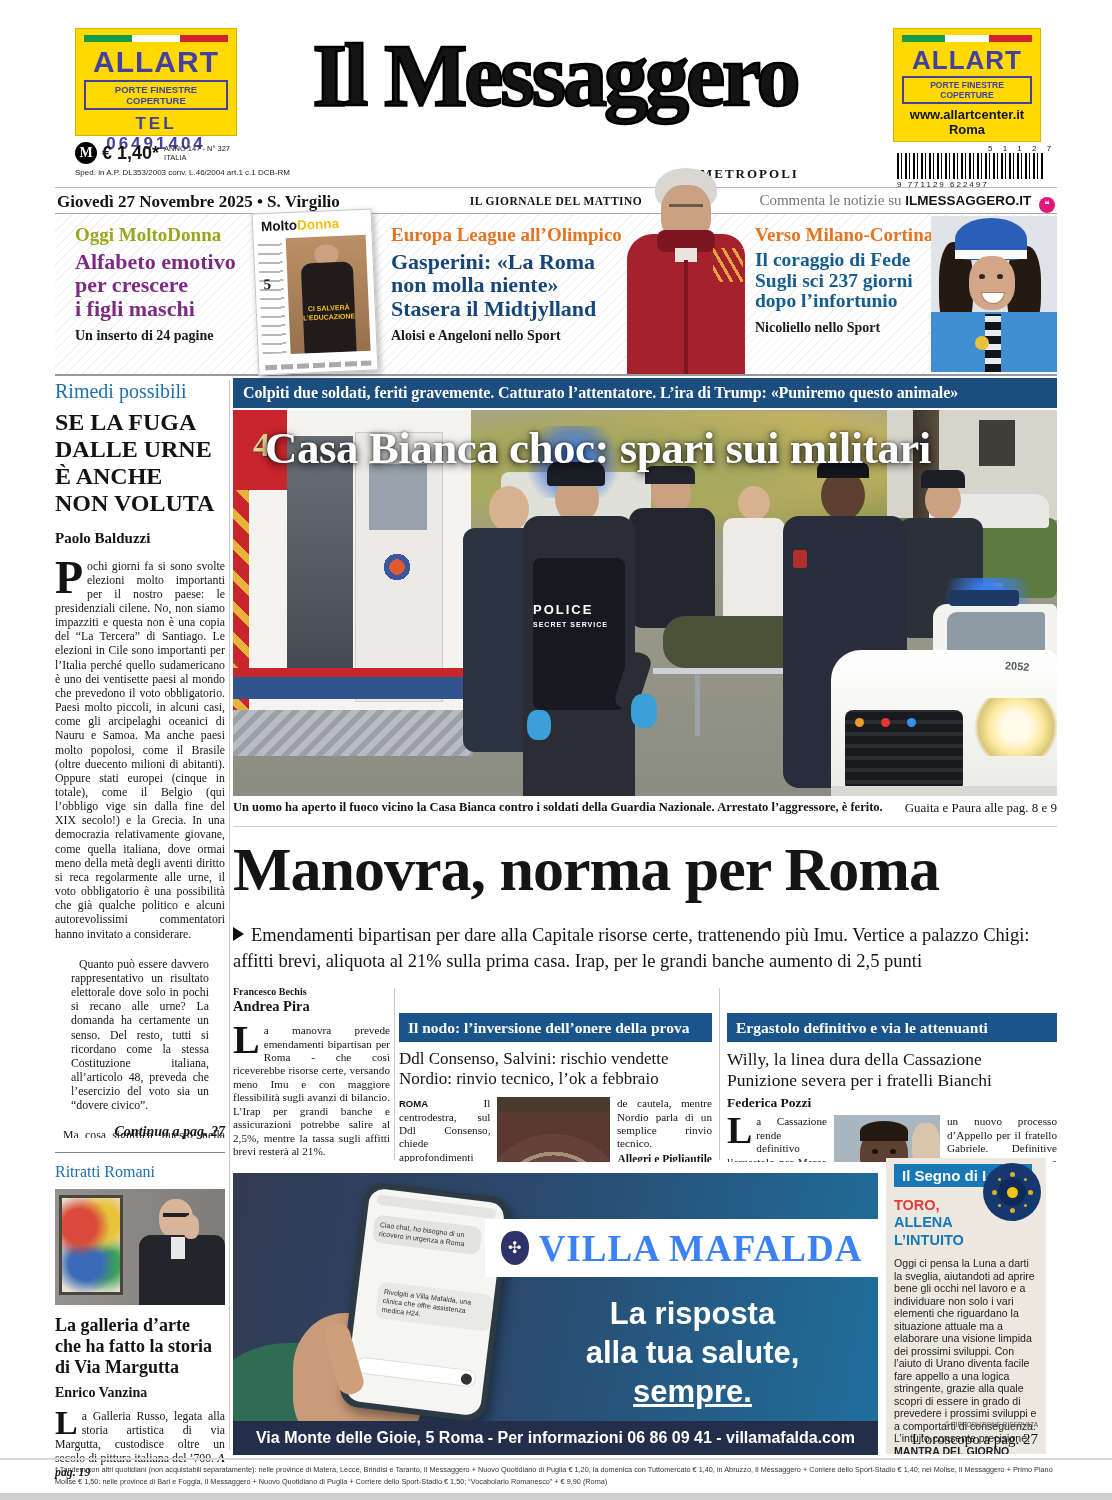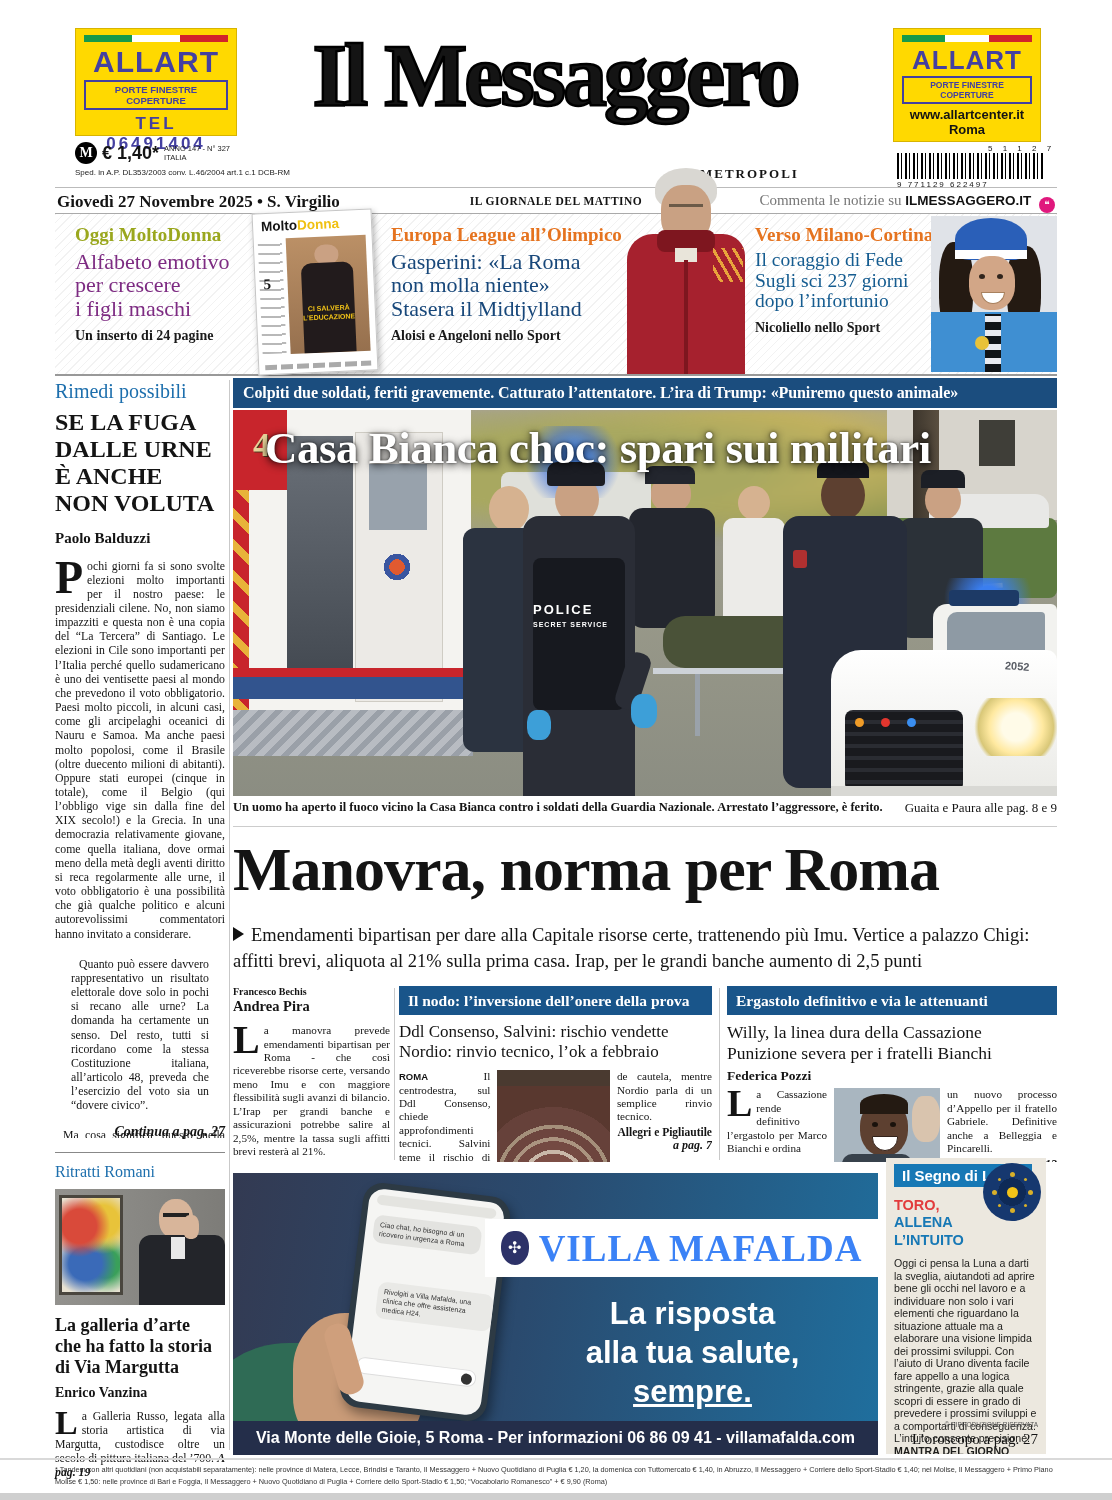--- a/index.html
+++ b/index.html
@@ -6,36 +6,36 @@
   #page{position:relative;width:1112px;height:1500px;margin:0 auto;background:#fff;
         font-family:"Liberation Serif",serif;color:#141414;overflow:hidden;}
   .abs{position:absolute;}
   .sans{font-family:"Liberation Sans",sans-serif;}
   .serif{font-family:"Liberation Serif",serif;}
   .b{font-weight:bold;}
   .pre{white-space:pre-line;}
   .jbody{text-align:justify;line-height:1.2;}
   .dc{float:left;font-weight:bold;padding-right:4px;line-height:.82;}
   .kick-blue{color:#1d6fad;font-weight:normal;}
-  .barhead{background:#19558a;color:#fff;font-weight:bold;font-size:15.5px;line-height:29px;height:29px;padding:0 9px;overflow:hidden;white-space:nowrap;}
+  .barhead{background:#19558a;color:#fff;font-weight:bold;font-size:15.5px;line-height:29px;height:29px;padding:0 9px;overflow:hidden;white-space:nowrap;margin-top:27px;}
   .pageref{font-style:italic;font-weight:bold;text-align:right;}
   .vrule{background:#c9c9c9;width:1px;}
   .hrule{background:#bbb;height:1px;}
   
   .allart{background:#ffd900;border:1px solid #d8b400;box-sizing:border-box;padding:6px 8px 4px;}
   .flag{height:7px;display:flex;margin-bottom:5px;}
   .flag i{flex:1;}
   .allart .brand{color:#4440a0;font-family:"Liberation Sans",sans-serif;font-weight:bold;letter-spacing:1px;}
   .allart .svc{border:2px solid #4440a0;color:#4440a0;font-family:"Liberation Sans",sans-serif;font-weight:bold;text-align:center;margin-top:3px;}
   .allart .tel{color:#4440a0;font-family:"Liberation Sans",sans-serif;font-weight:bold;letter-spacing:3px;margin-top:4px;text-align:center;}
   
   #strip{position:absolute;left:55px;top:213px;width:1002px;height:160px;border-top:1px solid #aaa;border-bottom:2px solid #999;
      background:repeating-linear-gradient(135deg,rgba(0,0,0,.05) 0 1px,transparent 1px 6px);}
   .tk{font-size:19px;font-weight:bold;}
-  .tt{font-weight:normal;line-height:1.06;margin-top:4px;}
+  .tt{font-weight:bold;line-height:1.06;margin-top:4px;}
   .tn{font-size:14px;font-weight:bold;margin-top:8px;color:#1a1a1a;}
   
   .s{position:absolute;}
   .photo{overflow:hidden;}
   #lead-banner{background:#1b4d7e;color:#fff;font-weight:bold;font-size:16px;line-height:30px;height:30px;padding-left:10px;letter-spacing:-.1px;white-space:nowrap;overflow:hidden;}
   #lead-headline{font-size:45px;font-weight:bold;color:#fff;letter-spacing:-.5px;text-shadow:0 2px 8px rgba(0,0,0,.85),0 0 3px rgba(0,0,0,.6);}
   .tri{display:inline-block;width:0;height:0;border-left:11px solid #111;border-top:7px solid transparent;border-bottom:7px solid transparent;margin-right:7px;}
   .vest-txt{color:#fff;font-family:"Liberation Sans",sans-serif;font-weight:bold;}
   
   #horo{background:#ece8df;box-sizing:border-box;padding:6px 8px;font-family:"Liberation Sans",sans-serif;}

